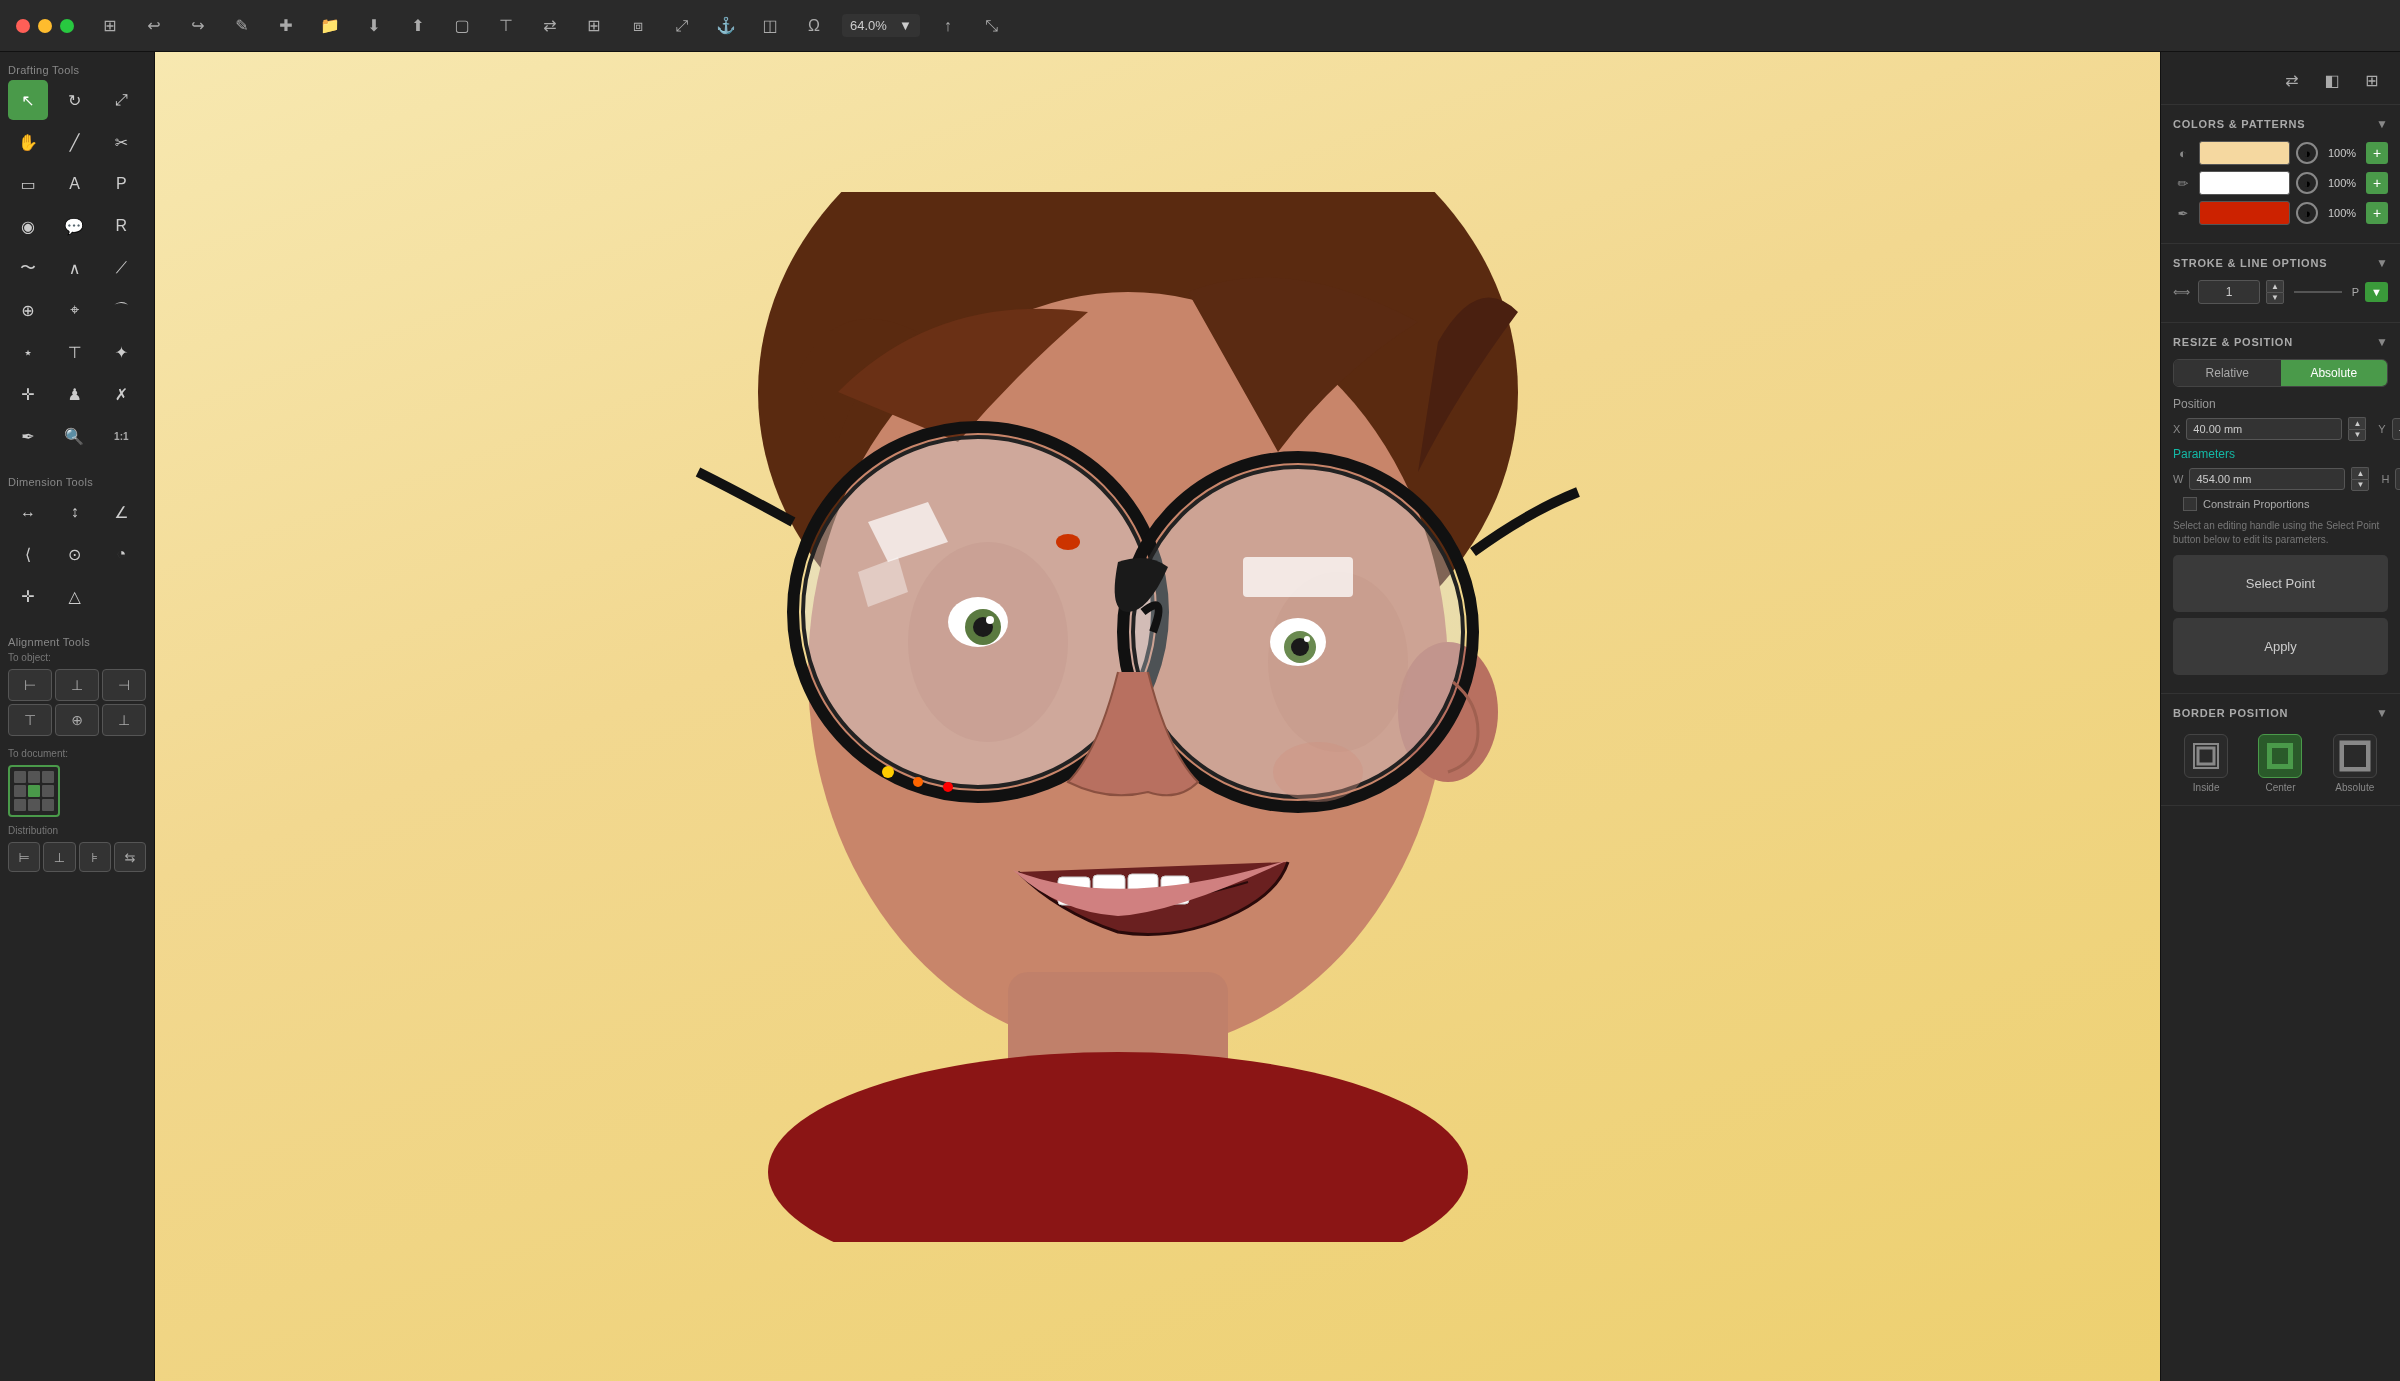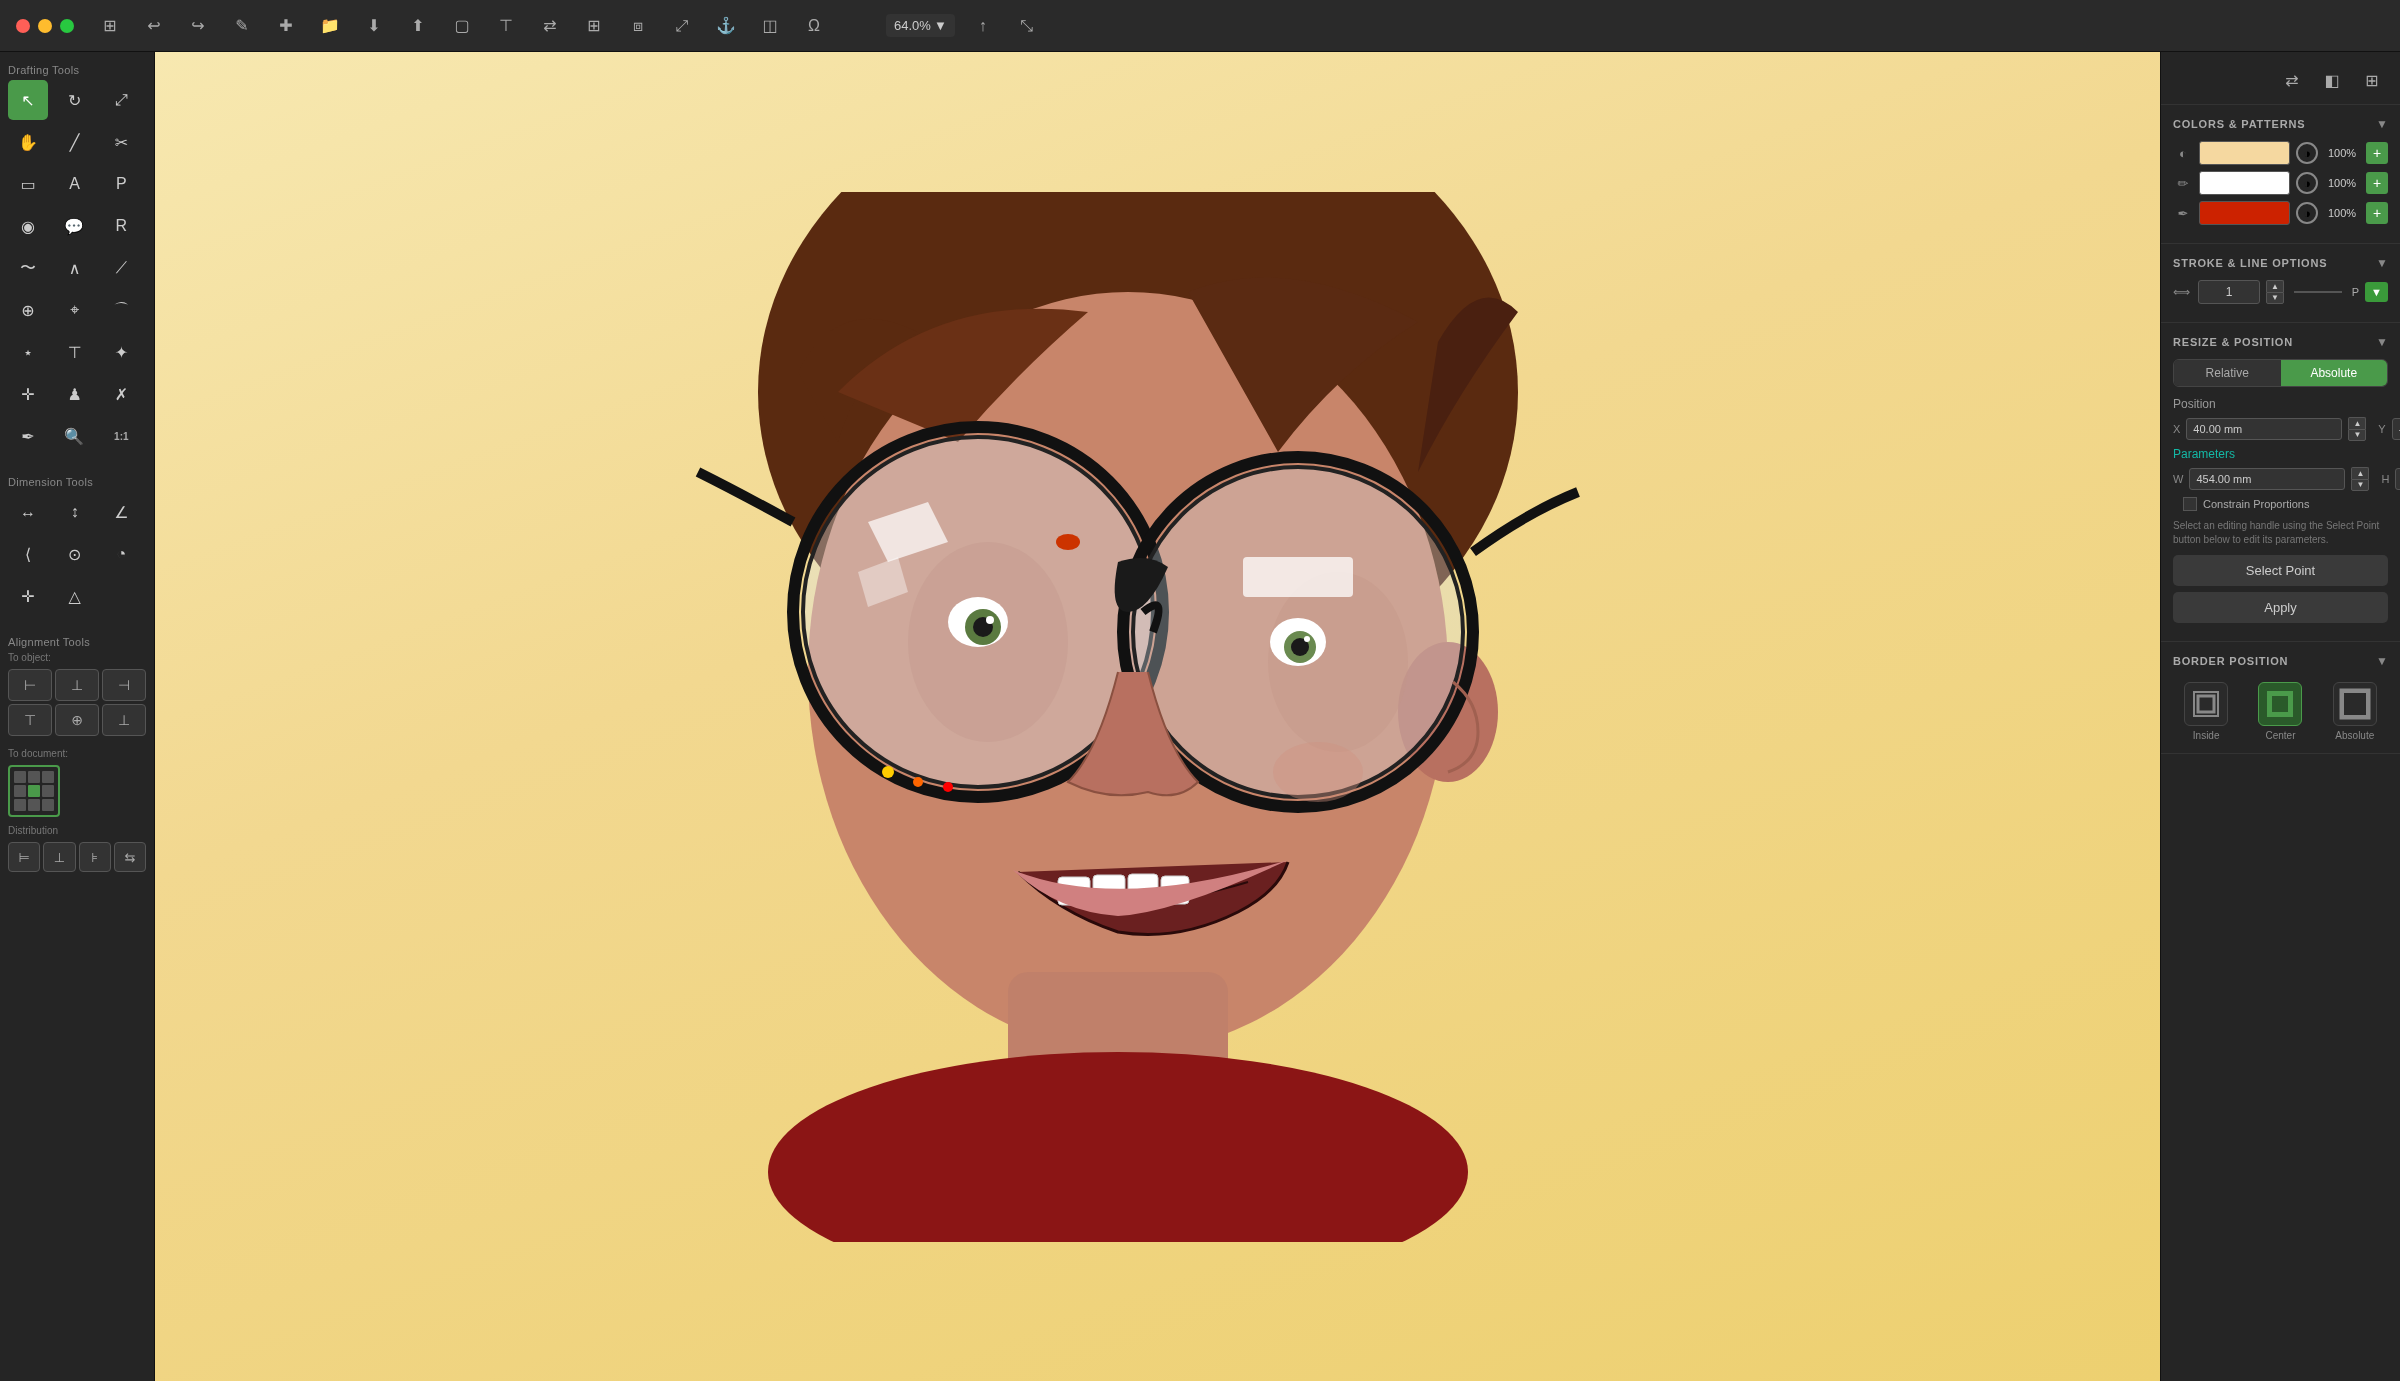--- a/index.html
+++ b/index.html
@@ -55,27 +55,26 @@
     .title-text {
       font-size: 14px;
       color: #ccc;
       flex: 1;
       text-align: center;
     }
 
     .zoom-display {
       display: flex;
       align-items: center;
-      gap: 3px;
+      gap: 12px;
       color: #ccc;
       font-size: 13px;
       background: #333;
       padding: 4px 8px;
       border-radius: 4px;
-      margin-left: 44px;
     }
 
     
     #main {
       display: flex;
       flex: 1;
       overflow: hidden;
     }
 
     
@@ -401,21 +400,21 @@
 
     .hint-text {
       font-size: 10px;
       color: #777;
       line-height: 1.4;
       margin-bottom: 8px;
     }
 
     .action-btn {
       width: 100%;
-      padding: 8px;
+      padding: 21px;
       background: #3a3a3a;
       border: none;
       border-radius: 5px;
       color: #ccc;
       font-size: 13px;
       cursor: pointer;
       margin-bottom: 6px;
       text-align: center;
     }
 

